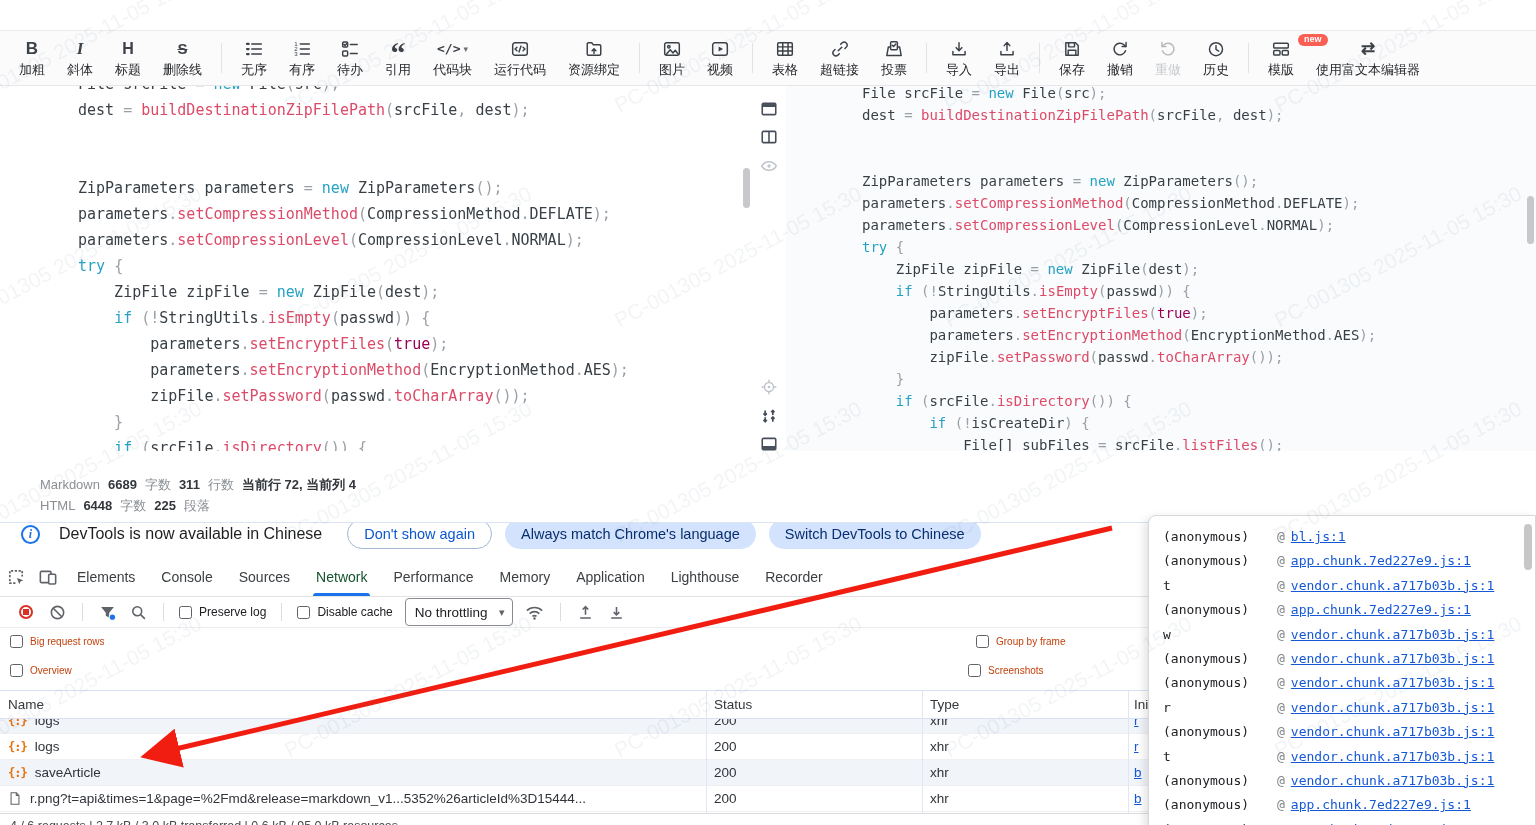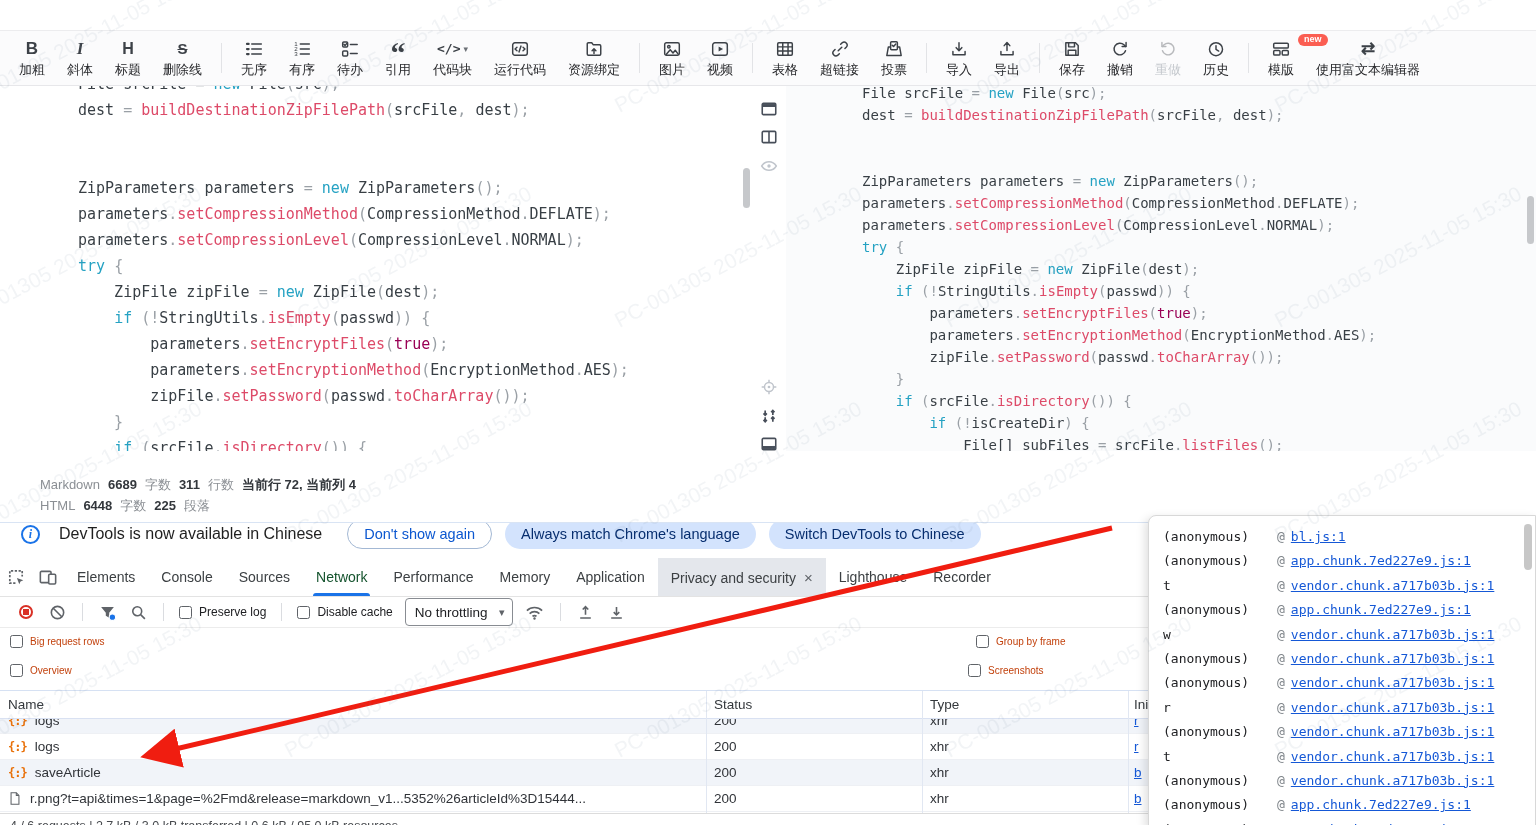--- a/index.html
+++ b/index.html
@@ -417,23 +417,20 @@
           </span>
           <span class="dt-tab">
             <span>Performance</span>
           </span>
           <span class="dt-tab">
             <span>Memory</span>
           </span>
           <span class="dt-tab">
             <span>Application</span>
           </span>
-          <span class="dt-tab boxed">
-            <span class="tab-close">Privacy and security</span>
-          </span>
           <span class="dt-tab">
             <span>Lighthouse</span>
           </span>
           <span class="dt-tab">
             <span>Recorder</span>
           </span>
         </span>
     </div>
     <div class="netbar">
       <span class="record"></span>

